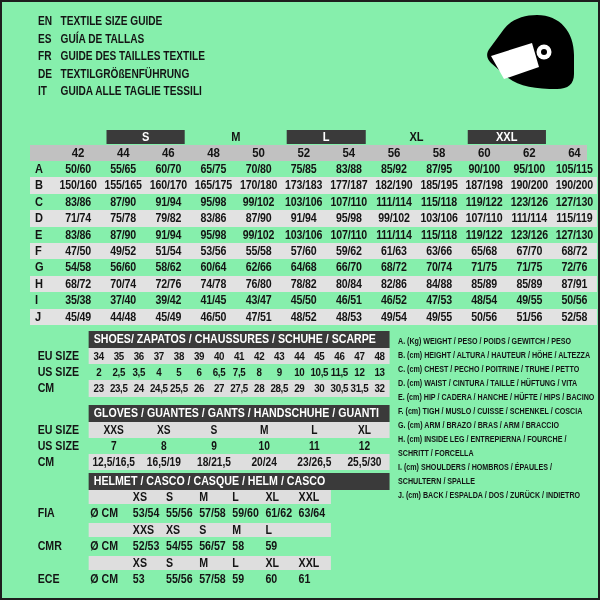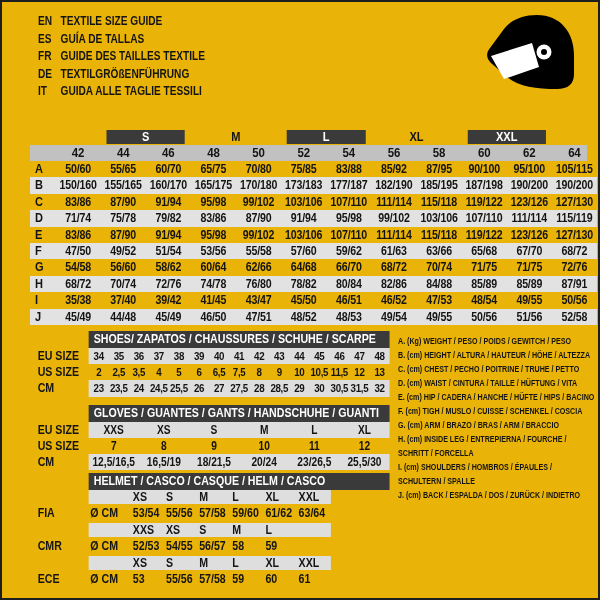--- a/index.html
+++ b/index.html
@@ -1,17 +1,17 @@
 <!DOCTYPE html>
 <html><head>
 <meta charset="utf-8">
 <style>
   html,body{margin:0;padding:0;background:#fff;}
   .page{
-    position:relative;width:600px;height:600px;background:#eab308;overflow:hidden;
+    position:relative;width:600px;height:600px;background:#86efac;overflow:hidden;
     font-family:"Liberation Sans","DejaVu Sans",sans-serif;font-weight:700;color:#141414;
     box-shadow:inset 0 0 0 2px #1e1e1e;
   }
   
   .lang-block{position:absolute;left:38px;top:12px;transform:scaleX(0.75);transform-origin:0 0;white-space:nowrap;}
   .lang-row{display:flex;height:17.5px;line-height:17.5px;font-size:13.5px;}
   .lang-code{width:30px;}
   
   .helmet-svg{position:absolute;left:478px;top:10px;width:104px;height:96px;}
   

